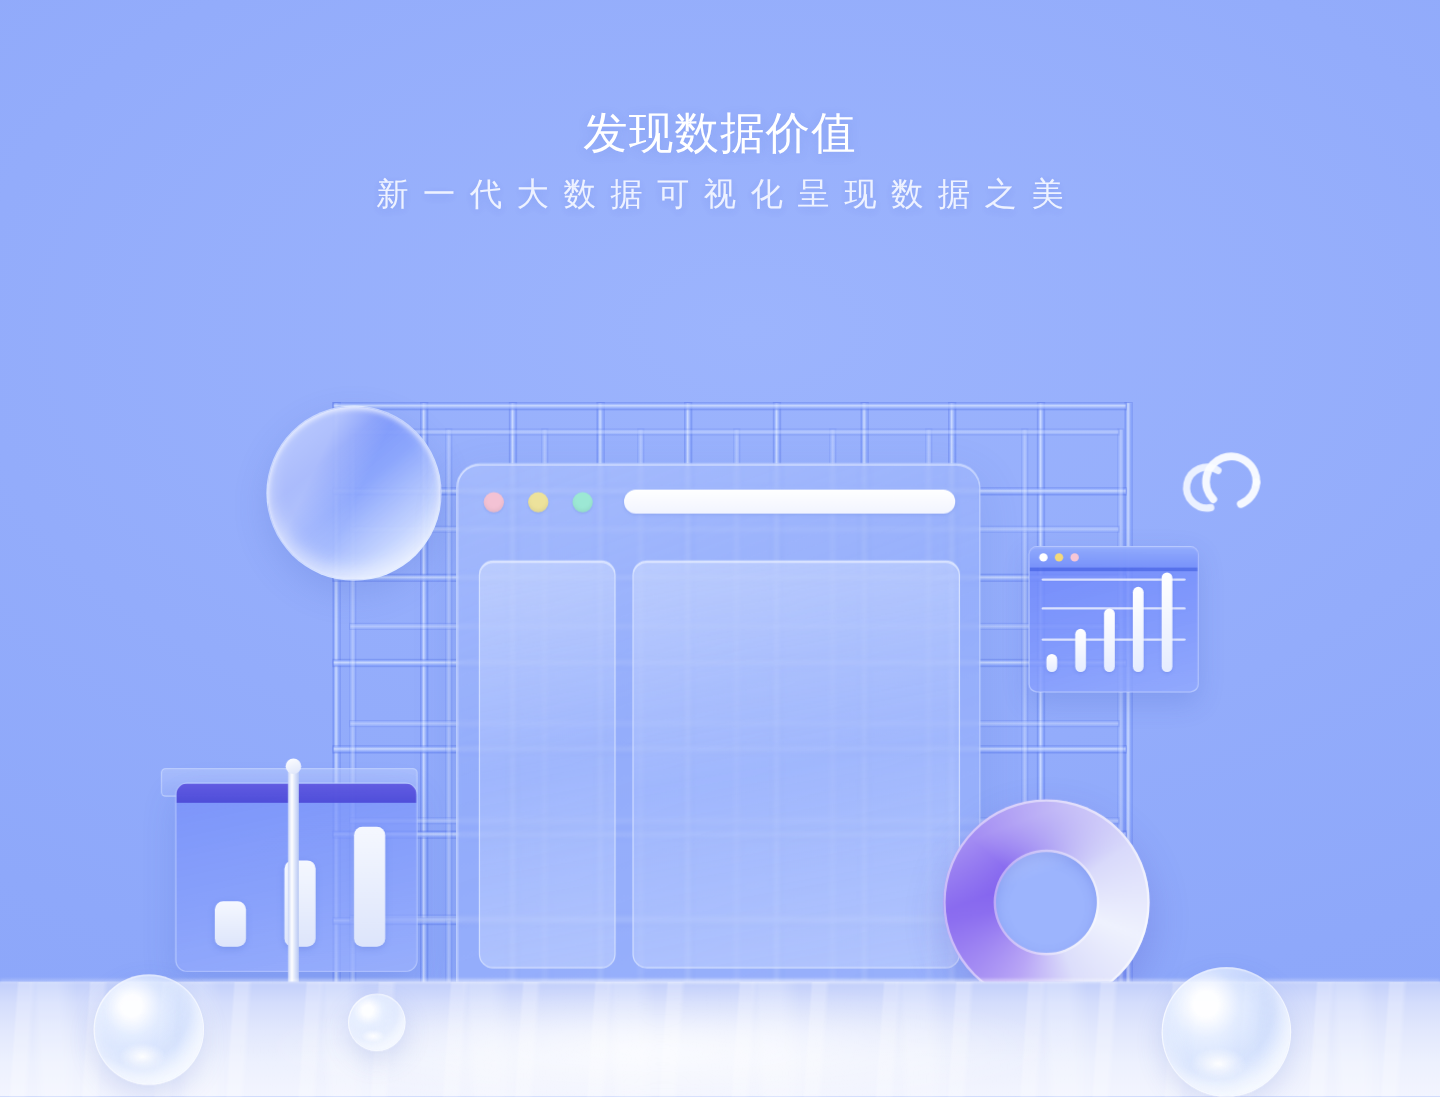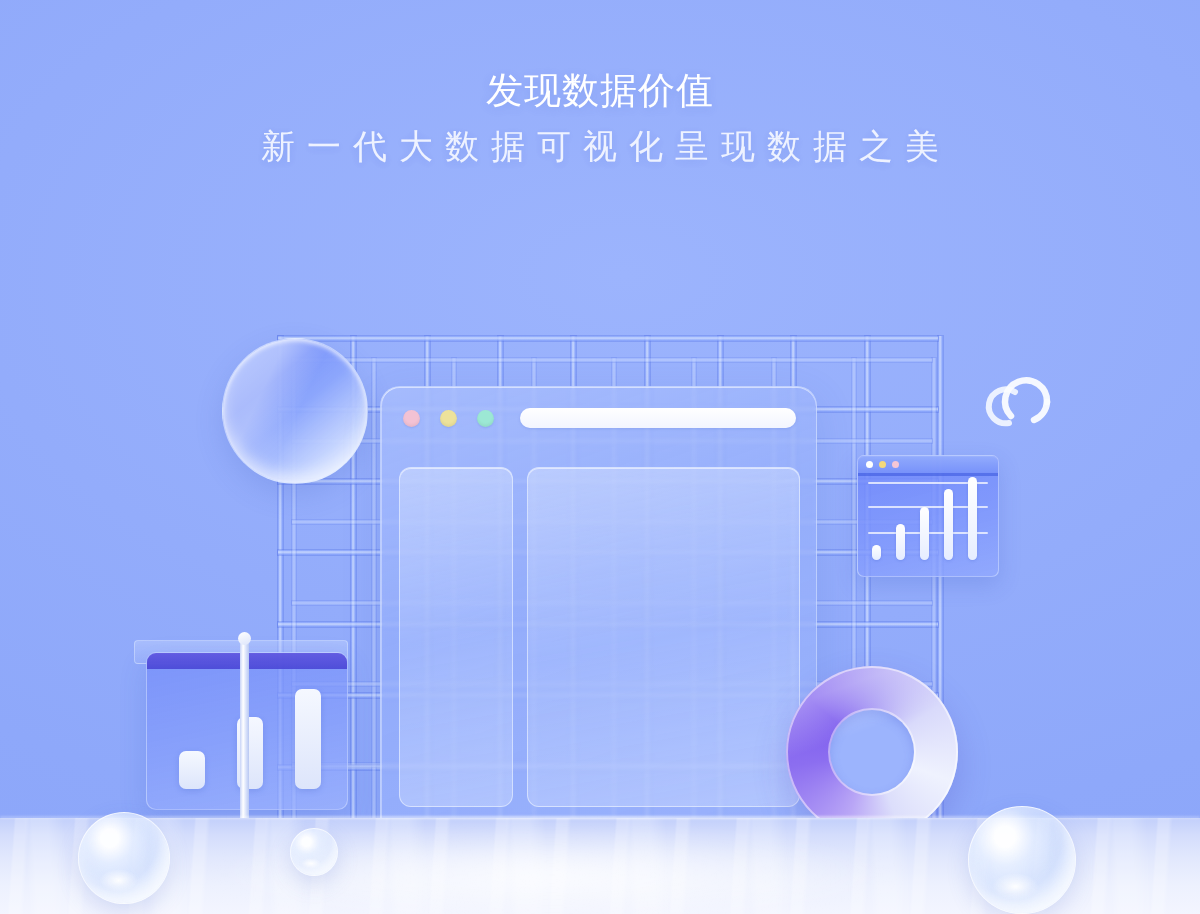--- a/index.html
+++ b/index.html
@@ -224,34 +224,34 @@
   .sphere.s2 { left:290px; top:828px; width:48px; height:48px; }
   .sphere.s3 { left:968px; top:806px; width:108px; height:108px; }
 
   
   .hero {
     position:absolute; left:0; right:0; top:0; height:340px;
     text-align:center; z-index:40;
     pointer-events:none;
   }
   .eyebrow {
-    margin-top:72px;
+    margin-top:92px;
     font-size:37px; line-height:1; color:#FFFFFF; font-weight:400;
     letter-spacing:1px;
     text-shadow:0 2px 10px rgba(60,90,190,.18);
   }
   .headline {
     margin-top:28px;
     font-size:92px; line-height:1.02; color:#FFFFFF; font-weight:700;
     letter-spacing:1px;
     text-shadow:0 4px 20px rgba(60,90,190,.20);
   }
   .subline {
     margin-top:20px;
-    font-size:34px; line-height:1; color:#F2F5FF; font-weight:400;
+    font-size:27px; line-height:1; color:#F2F5FF; font-weight:400;
     letter-spacing:12px; padding-left:12px;
     opacity:.96;
     text-shadow:0 2px 8px rgba(60,90,190,.16);
   }
 </style>
 </head>
 <body>
 
 <div id="scene">
 

